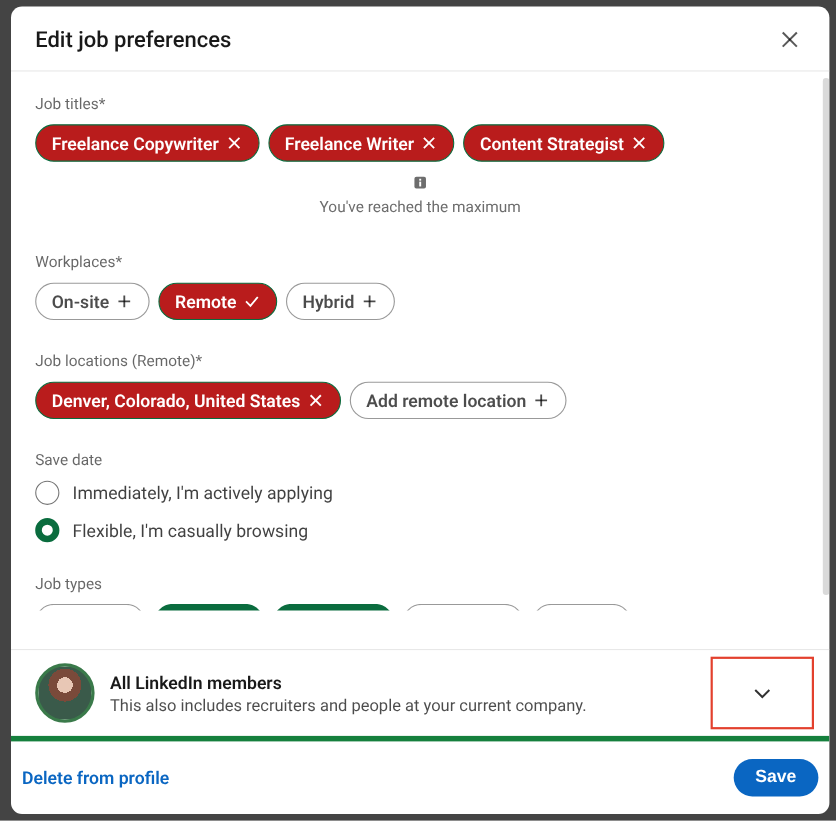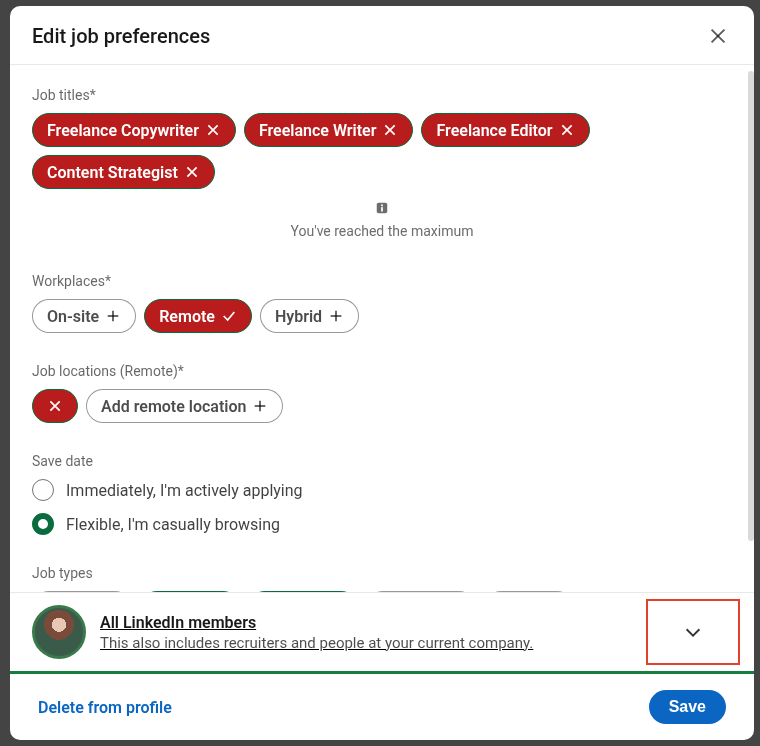--- a/index.html
+++ b/index.html
@@ -147,40 +147,40 @@
     }
     .avatar {
       width: 54px;
       height: 54px;
       border-radius: 50%;
       background: radial-gradient(circle at 50% 35%, #e8c7b5 0 18%, #7a4a3a 18% 38%, #3a5a4a 38% 100%);
       border: 3px solid #3a7a4a;
       flex-shrink: 0;
       position: relative;
     }
-    .vis-text { flex: 1; text-decoration: underline; }
+    .vis-text { flex: 1; }
     .vis-title { font-size: 16px; font-weight: 600; color: rgba(0,0,0,0.9); }
     .vis-sub { font-size: 15px; color: rgba(0,0,0,0.7); margin-top: 2px; }
     .expand-box {
       position: absolute;
       right: 14px;
       top: 6px;
       width: 94px;
       height: 66px;
       border: 2px solid #e3402d;
       display: flex;
       align-items: center;
       justify-content: center;
     }
     .chevron-down {
       color: rgba(0,0,0,0.8);
     }
     .modal-footer {
-      border-top: 3px solid #15803d;
-      padding: 16px 28px;
+      border-top: 5px solid #15803d;
+      padding: 16px 10px;
       display: flex;
       align-items: center;
       justify-content: space-between;
     }
     .delete-link {
       color: #0a66c2;
       font-size: 16px;
       font-weight: 600;
       cursor: pointer;
     }
@@ -228,29 +228,20 @@
         <div class="pill pill-selected">
           <span>Freelance Writer</span>
           <span class="pill-icon">
               <svg width="16" height="16" viewBox="0 0 24 24" fill="none" stroke="currentColor" stroke-width="2.5">
                 <line x1="5" y1="5" x2="19" y2="19"></line>
                 <line x1="19" y1="5" x2="5" y2="19"></line>
               </svg>
             </span>
         </div>
         <div class="pill pill-selected">
-          <span>Freelance Editor</span>
-          <span class="pill-icon">
-              <svg width="16" height="16" viewBox="0 0 24 24" fill="none" stroke="currentColor" stroke-width="2.5">
-                <line x1="5" y1="5" x2="19" y2="19"></line>
-                <line x1="19" y1="5" x2="5" y2="19"></line>
-              </svg>
-            </span>
-        </div>
-        <div class="pill pill-selected">
           <span>Content Strategist</span>
           <span class="pill-icon">
               <svg width="16" height="16" viewBox="0 0 24 24" fill="none" stroke="currentColor" stroke-width="2.5">
                 <line x1="5" y1="5" x2="19" y2="19"></line>
                 <line x1="19" y1="5" x2="5" y2="19"></line>
               </svg>
             </span>
         </div>
       </div>
       <div class="info-row">
@@ -292,20 +283,21 @@
               </svg>
             </span>
         </div>
       </div>
     </div>
 
     <div class="section-block">
       <div class="section-label">Job locations (Remote)*</div>
       <div class="pill-row">
         <div class="pill pill-selected">
+          <span>Denver, Colorado, United States</span>
           <span class="pill-icon">
               <svg width="16" height="16" viewBox="0 0 24 24" fill="none" stroke="currentColor" stroke-width="2.5">
                 <line x1="5" y1="5" x2="19" y2="19"></line>
                 <line x1="19" y1="5" x2="5" y2="19"></line>
               </svg>
             </span>
         </div>
         <div class="pill pill-unselected">
           <span>Add remote location</span>
           <span class="pill-icon">

